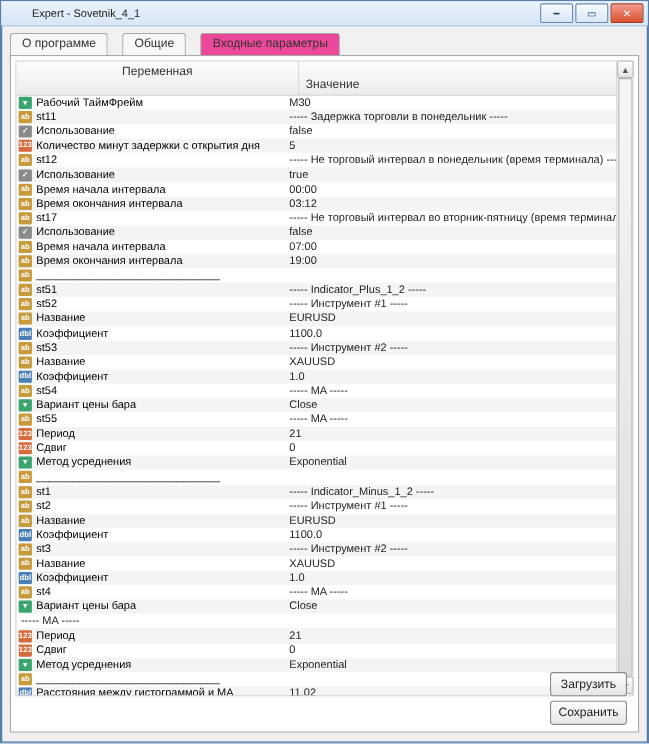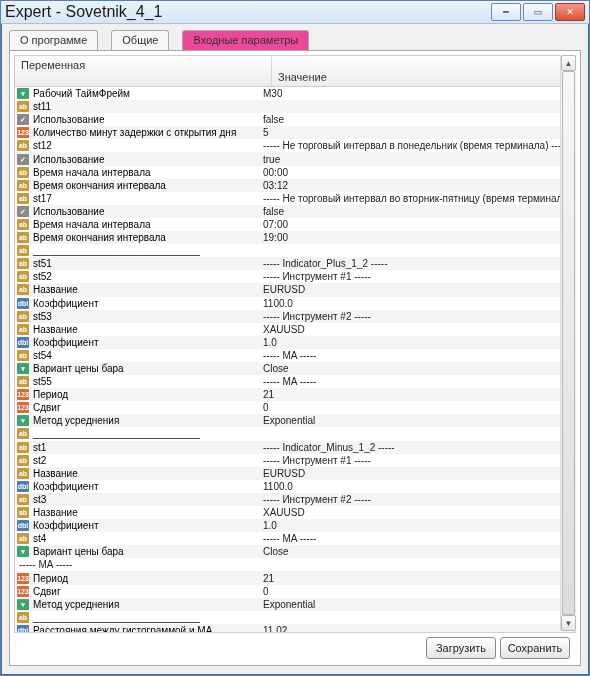--- a/index.html
+++ b/index.html
@@ -1,44 +1,44 @@
 <!DOCTYPE html>
 <html><head>
 <meta charset="utf-8">
 <style>
   html,body{margin:0;padding:0;font-family:"Segoe UI",Tahoma,sans-serif;font-size:11px;background:#d6e4f2;}
   .window{position:relative;width:590px;height:676px;box-sizing:border-box;border:1px solid #5a7fa8;background:#f0f0f0;box-shadow:0 0 0 1px #3b6ea5 inset;}
   .titlebar{height:22px;background:linear-gradient(#eaf3fb,#d6e6f7);border-bottom:1px solid #a8c0d8;display:flex;align-items:center;padding:0 4px;}
-  .titlebar .title{color:#1a1a1a;font-size:16px;}
+  .titlebar .title{color:#1a1a1a;font-size:10px;margin-left:24px;}
   .win-btns{position:absolute;right:4px;top:2px;display:flex;gap:2px;}
   .win-btn{width:28px;height:16px;border:1px solid #6a89ac;border-radius:2px;display:flex;align-items:center;justify-content:center;font-size:9px;background:linear-gradient(#f7fbff,#d8e7f7);color:#2a4b6d;}
   .win-btn.close{background:linear-gradient(#f29a8e,#d9532e);color:#fff;border-color:#a03a22;}
   .client{padding:6px 8px 8px 8px;box-sizing:border-box;height:calc(100% - 22px);}
   .tabs{display:flex;gap:11px;margin-bottom:0;}
   .tab{padding:3px 10px 4px 10px;border:1px solid #a9a9a9;border-bottom:none;background:#f7f7f7;border-radius:3px 3px 0 0;margin-right:2px;font-size:11px;color:#333;}
   .tab.active{background:#ec4899;position:relative;top:0;}
   .panel{border:1px solid #a9a9a9;background:#fff;height:calc(100% - 22px);box-sizing:border-box;padding:4px 4px 34px 4px;position:relative;}
   .grid{border:1px solid #cfcfcf;height:100%;overflow:hidden;}
   .grid-header{display:flex;background:linear-gradient(#fdfdfd,#ececec);border-bottom:1px solid #cfcfcf;}
   .grid-header div{padding:3px 6px;font-size:11px;color:#333;border-right:1px solid #d8d8d8;}
-  .col-var{width:244px;}
+  .col-var{width:244px;text-align:center;}
   .col-val{flex:1;margin-top:12px;}
   .rows{height:calc(100% - 20px);overflow-y:auto;}
   .row{display:flex;align-items:center;height:13.1px;font-size:10px;line-height:13px;}
   .row:nth-child(odd){background:#fff;}
   .row:nth-child(even){background:#f4f4f4;}
   .cell-var{width:244px;display:flex;align-items:center;padding-left:2px;box-sizing:border-box;white-space:nowrap;overflow:hidden;}
   .cell-val{flex:1;padding-left:4px;color:#222;white-space:nowrap;overflow:hidden;}
   .ico{width:12px;height:11px;margin-right:4px;border-radius:1px;display:inline-flex;align-items:center;justify-content:center;font-size:7px;color:#fff;font-weight:bold;flex-shrink:0;}
   .ico.dbl{background:#4a7fb5;}
   .ico.str{background:#c79a3a;}
   .ico.int{background:#d76a3a;}
   .ico.bool{background:#8a8a8a;}
   .ico.enum{background:#3aa56e;}
-  .btns{position:absolute;right:10px;bottom:6px;display:flex;flex-direction:row;gap:4px;}
+  .btns{position:absolute;right:10px;bottom:6px;display:flex;flex-direction:column;gap:4px;}
   .btn{width:68px;height:20px;border:1px solid #8a8a8a;border-radius:3px;background:linear-gradient(#fdfdfd,#e6e6e6);font-size:11px;color:#222;display:flex;align-items:center;justify-content:center;cursor:pointer;}
   .scroll-hint{position:absolute;right:4px;top:4px;bottom:34px;width:15px;background:#f0f0f0;border-left:1px solid #dcdcdc;}
   .scroll-btn{height:14px;background:linear-gradient(#fdfdfd,#e4e4e4);border:1px solid #b8b8b8;border-radius:2px;margin:0;display:flex;align-items:center;justify-content:center;font-size:8px;color:#555;}
   .scroll-thumb{position:absolute;top:16px;bottom:16px;left:1px;right:1px;background:linear-gradient(#f6f6f6,#dcdcdc);border:1px solid #b8b8b8;border-radius:2px;}
 </style>
 </head>
 <body>
 
 <div class="window">
   <div class="titlebar">
@@ -69,20 +69,21 @@
                 <span class="ico enum">▾</span>
                 <span>Рабочий ТаймФрейм</span>
               </div>
               <div class="cell-val val">M30</div>
             </div>
             <div class="row">
               <div class="cell-var">
                 <span class="ico str">ab</span>
                 <span>st11</span>
               </div>
+              <div class="cell-val val">----- Задержка торговли в понедельник -----</div>
             </div>
             <div class="row">
               <div class="cell-var">
                 <span class="ico bool">✓</span>
                 <span>Использование</span>
               </div>
               <div class="cell-val val">false</div>
             </div>
             <div class="row">
               <div class="cell-var">

